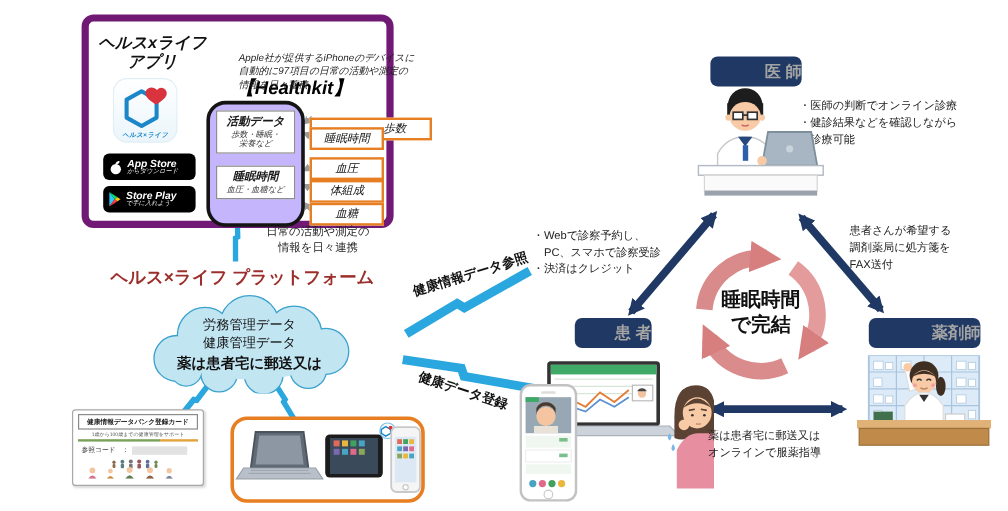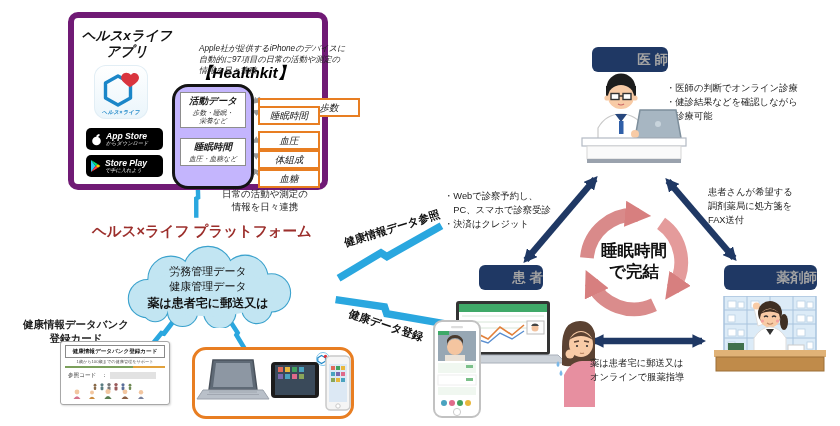--- a/index.html
+++ b/index.html
@@ -209,22 +209,20 @@
         <ellipse cx="101" cy="52" rx="66" ry="24"></ellipse>
       </g>
     </svg>
     <div class="abs cloud-text">
       <span class="c1">労務管理データ</span>
       <span class="c2">健康管理データ</span>
       <span class="c3">薬は患者宅に郵送又は</span>
     </div>
   </div>
 
-  <div class="abs databank-label ml">健康情報データバンク
-登録カード</div>
 
   <div class="abs card">
     <div class="card-title">健康情報データバンク登録カード</div>
     <div class="card-sub">1歳から100歳までの健康管理をサポート</div>
     <div class="card-rule"></div>
     <div class="card-field">
       <span>参照コード　：</span>
       <span class="card-input"></span>
     </div>
     <svg width="108" height="17" viewBox="0 0 108 17" style="margin-top:2px;">

